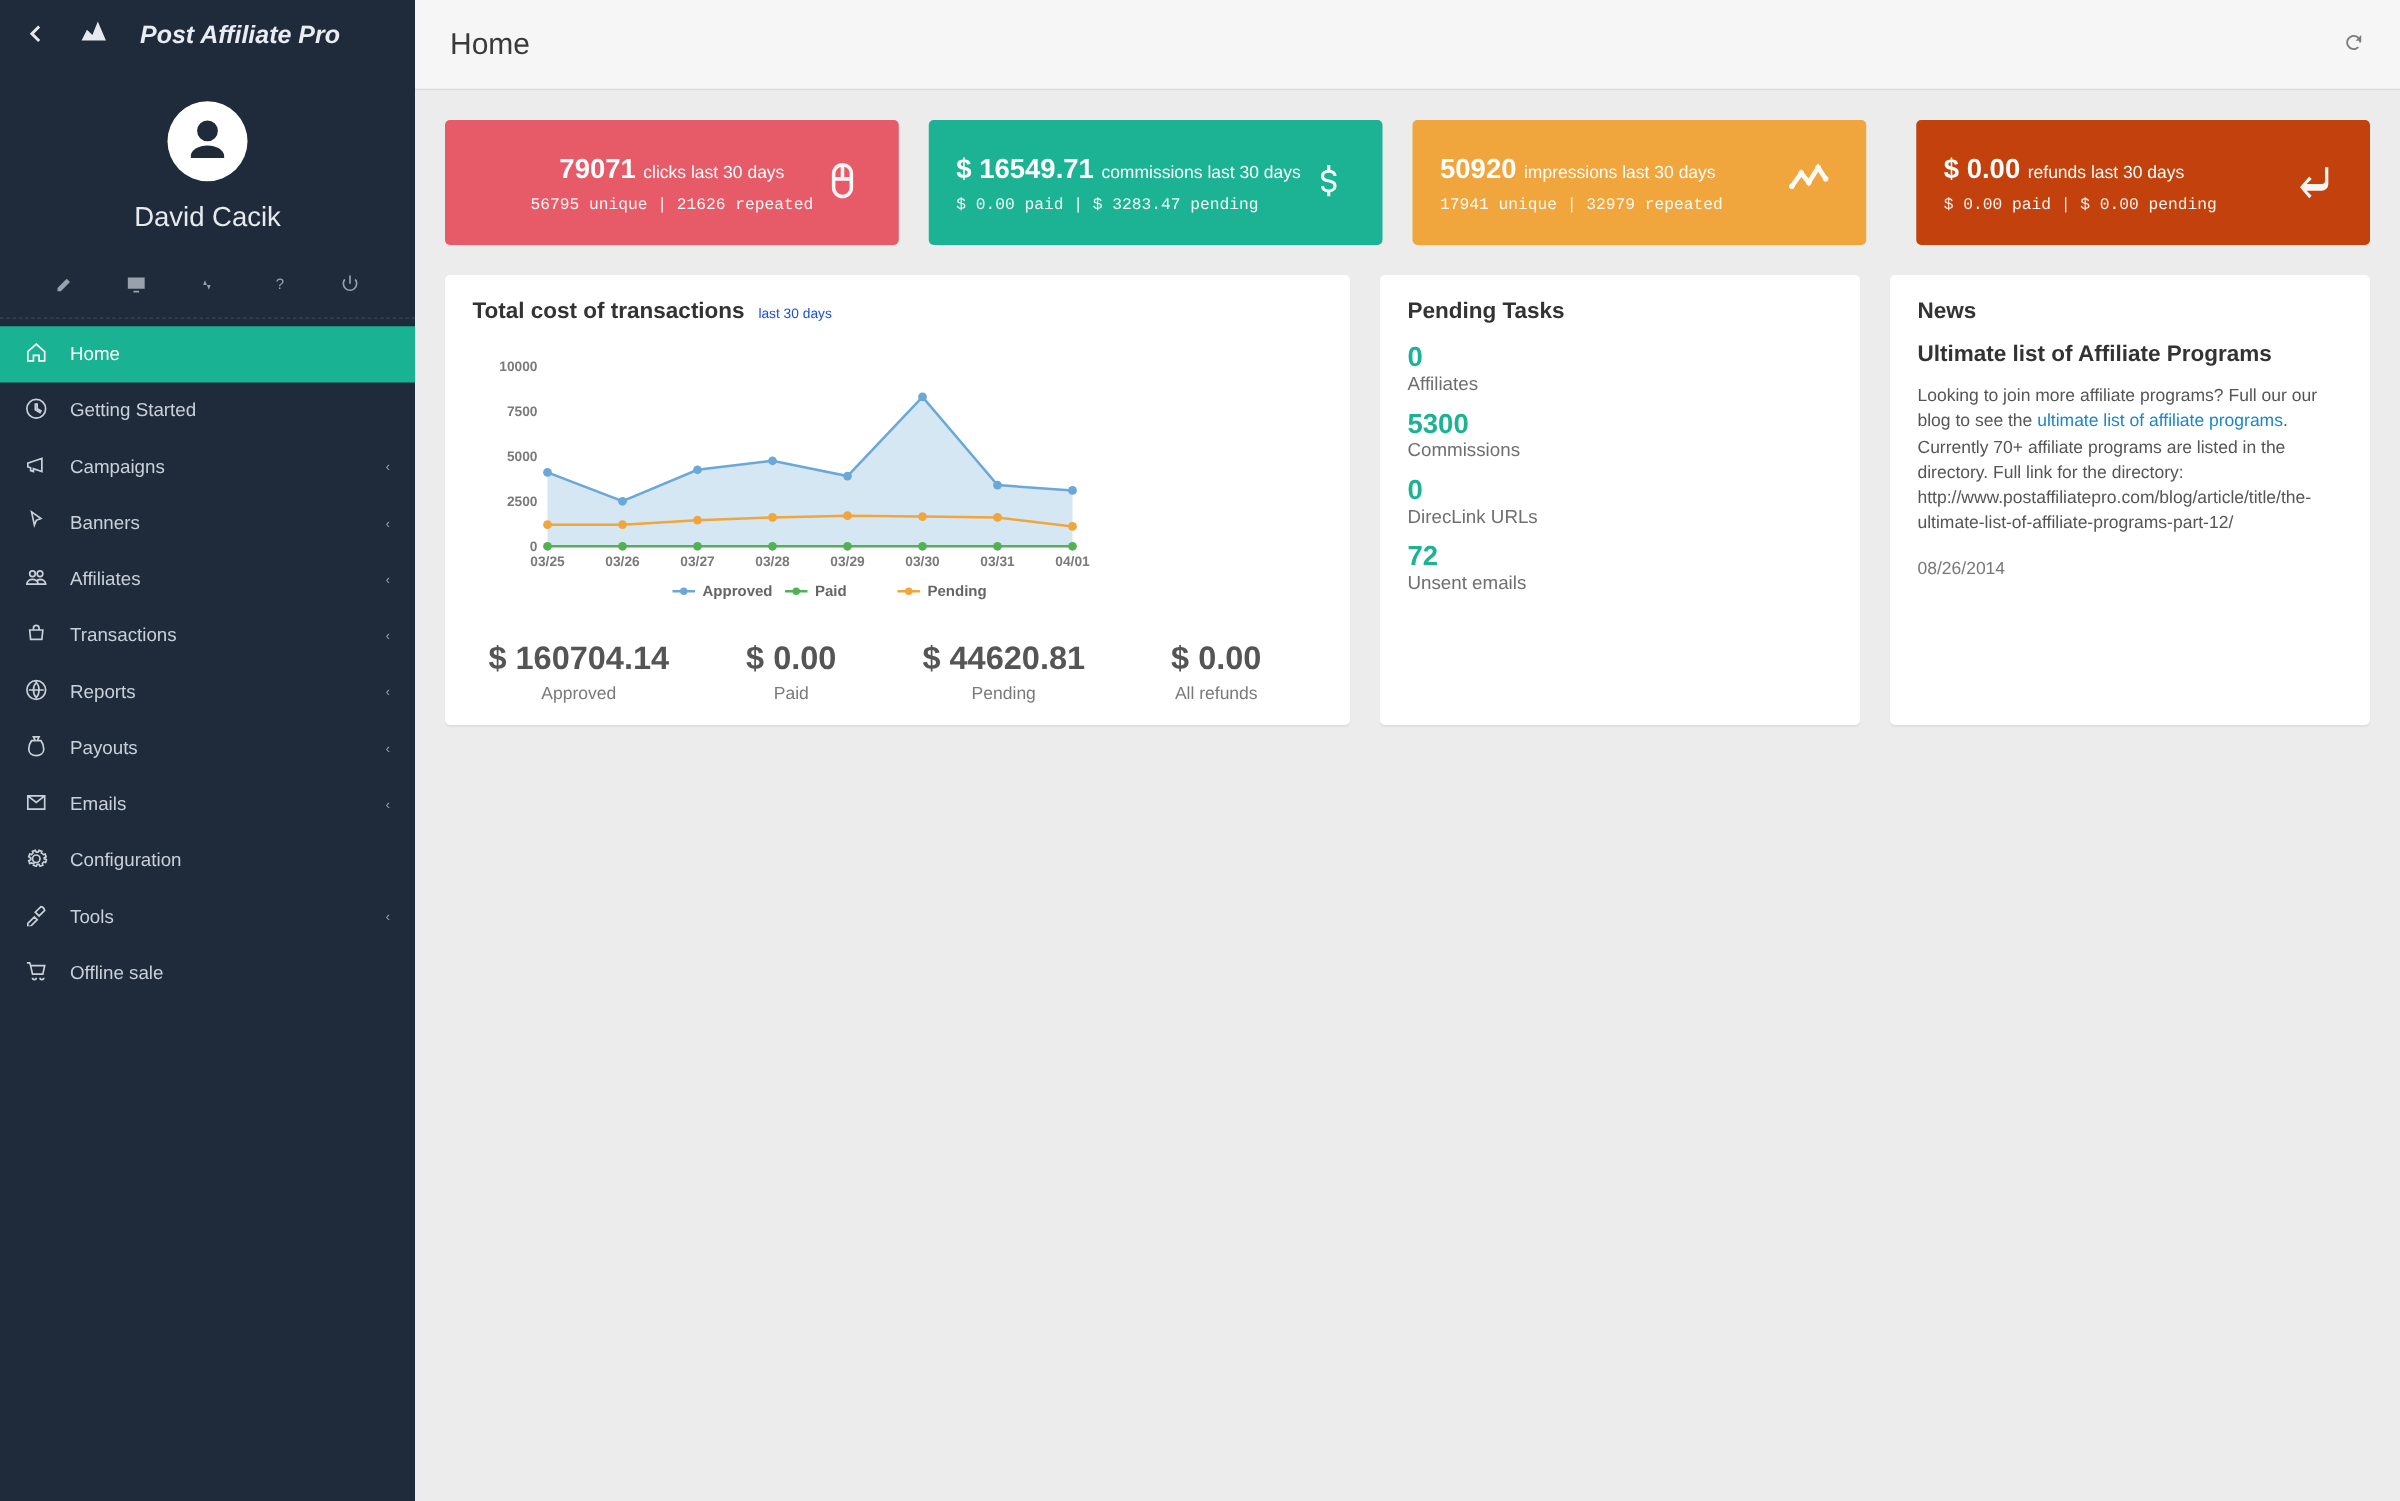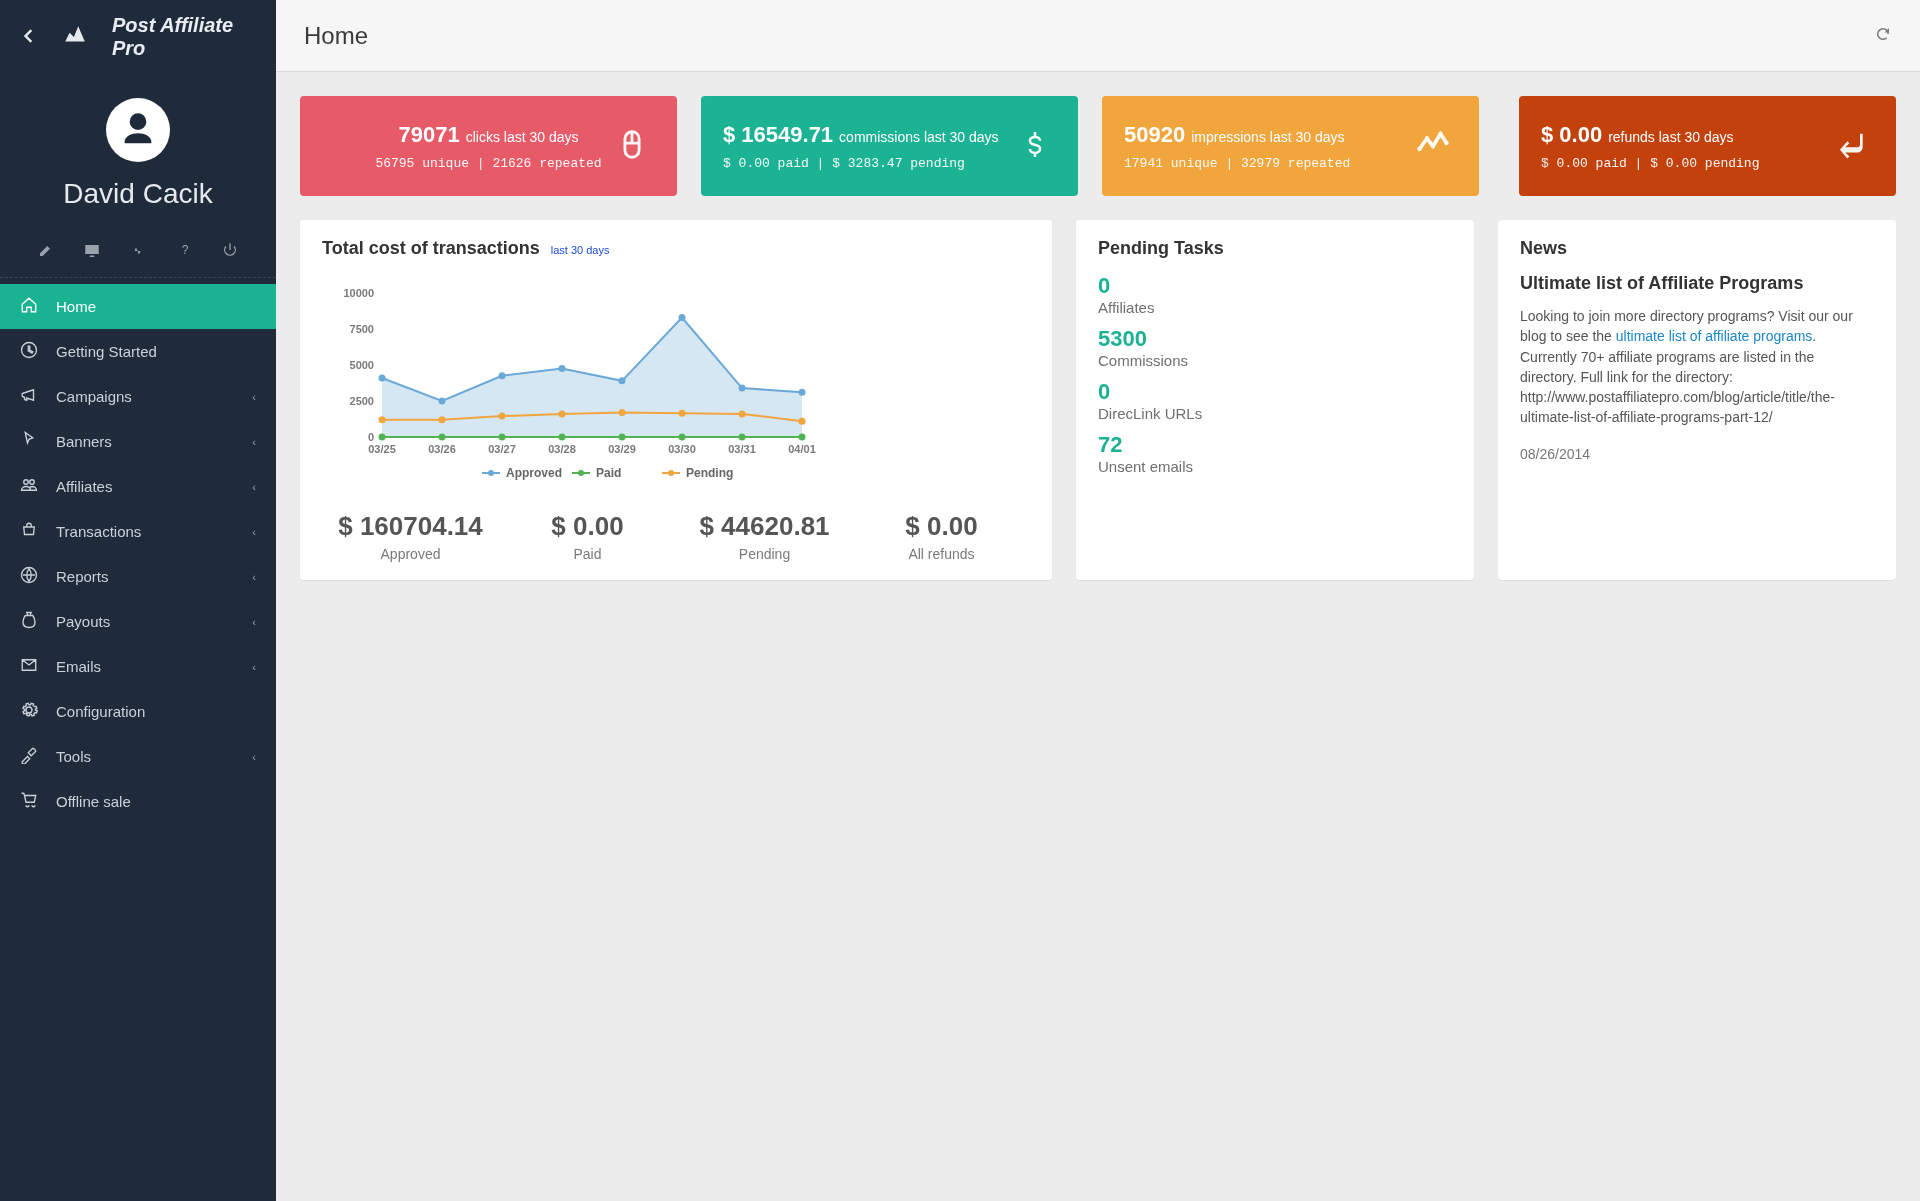--- a/index.html
+++ b/index.html
@@ -1,29 +1,29 @@
 <!DOCTYPE html>
 <html><head>
 <meta charset="utf-8">
 <style>
 * { margin: 0; padding: 0; box-sizing: border-box; font-family: "Helvetica Neue", Helvetica, Arial, sans-serif; }
 body { background: #ececec; color: #333; font-size: 14px; width: 1920px; height: 1201px; overflow: hidden; }
 
 .app { display: flex; height: 100%; }
 
 
-.sidebar { width: 276px; background: #1f2b3a; color: #c9d0da; display: flex; flex-direction: column; }
+.sidebar { width: 332px; background: #1f2b3a; color: #c9d0da; display: flex; flex-direction: column; }
 .sidebar-top { display: flex; align-items: center; padding: 14px 18px; gap: 24px; }
 .sidebar-top svg { fill: #e6e9ee; }
 .brand { font-size: 20px; font-weight: 700; font-style: italic; color: #e9edf3; }
 
 .profile { display: flex; flex-direction: column; align-items: center; padding: 24px 0 16px; }
 .avatar { width: 64px; height: 64px; border-radius: 50%; background: #fff; display: flex; align-items: center; justify-content: center; }
 .avatar svg { fill: #1f2b3a; }
-.username { margin-top: 16px; font-size: 28px; color: #e6e9ee; }
+.username { margin-top: 16px; font-size: 22px; color: #e6e9ee; }
 
 .profile-tools { display: flex; justify-content: space-around; padding: 16px 24px 14px; }
 .profile-tools .tool { color: #98a1ac; cursor: pointer; }
 .profile-tools svg { fill: currentColor; }
 .sidebar-sep { border: none; border-top: 1px dashed #3b4552; margin: 0 0 6px; }
 
 .nav { list-style: none; }
 .nav-item { display: flex; align-items: center; padding: 12px 20px; gap: 18px; cursor: pointer; color: #c9d0da; position: relative; }
 .nav-item.active { background: #19b393; color: #fff; }
 .nav-item .label { flex: 1; font-size: 15px; }
@@ -349,21 +349,21 @@
           <div class="num">0</div>
           <div class="lab">DirecLink URLs</div>
           <div class="num">72</div>
           <div class="lab">Unsent emails</div>
         </div>
 
         <div class="panel" style="flex:1">
           <div class="panel-head">News</div>
           <div class="news-title">Ultimate list of Affiliate Programs</div>
           <div class="news-body">
-            <span>Looking to join more directory programs? Visit our our blog to see the </span><a href="#">ultimate list of affiliate programs</a><span>. Currently 70+ affiliate programs are listed in the directory. Full link for the directory: http://www.postaffiliatepro.com/blog/article/title/the-ultimate-list-of-affiliate-programs-part-12/</span>
+            <span>Looking to join more affiliate programs? Full our our blog to see the </span><a href="#">ultimate list of affiliate programs</a><span>. Currently 70+ affiliate programs are listed in the directory. Full link for the directory: http://www.postaffiliatepro.com/blog/article/title/the-ultimate-list-of-affiliate-programs-part-12/</span>
           </div>
           <div class="news-date">08/26/2014</div>
         </div>
       </div>
 
     </div>
   </div>
 </div>
 
 </body></html>

